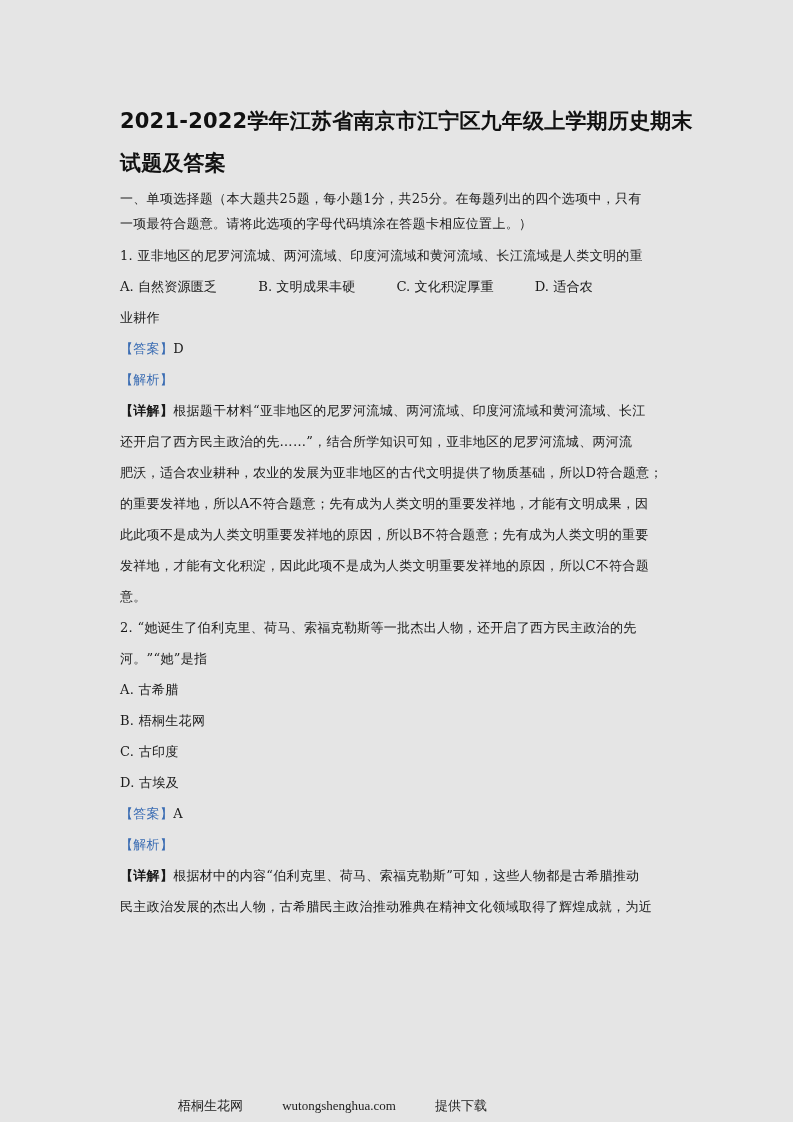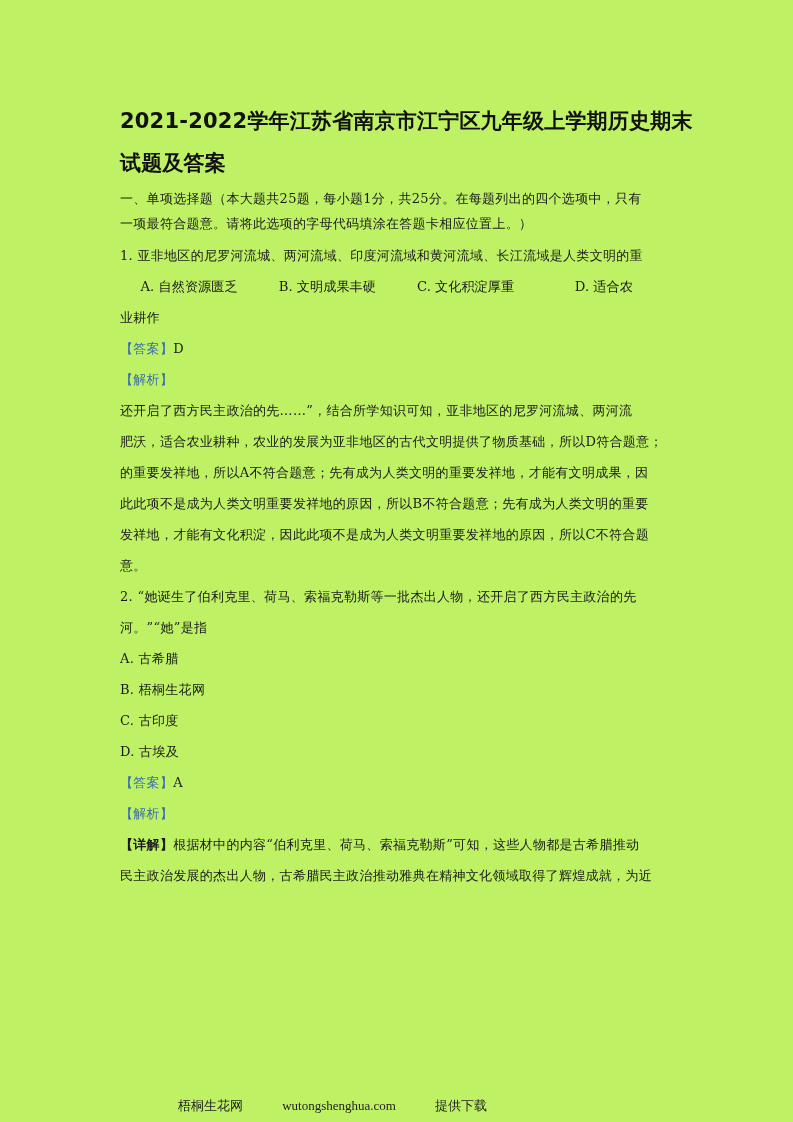--- a/index.html
+++ b/index.html
@@ -13,21 +13,21 @@
     position: relative;
     overflow: hidden;
     font-family: "DejaVu Serif", "Liberation Serif", serif;
     color: #1a1a1a;
   }
   .page {
     position: absolute;
     left: 0; top: 0;
     width: 793px;
     height: 1122px;
-    background: #bef264;
+    background: #e5e5e5;
   }
   .content {
     position: absolute;
     left: 120px;
     top: 100px;
     width: 553px;
   }
   .title {
     font-family: "DejaVu Sans", "Liberation Sans", sans-serif;
     font-weight: bold;
@@ -45,21 +45,20 @@
     white-space: nowrap;
     letter-spacing: 0.3px;
   }
   .intro .p { line-height: 25px; }
   .intro { margin-top: 2px; margin-bottom: 4px; }
   .opts-row {
     display: flex;
     font-size: 13.2px;
     line-height: 31px;
     white-space: nowrap;
-    text-align: center;
   }
   .opts-row .opt { width: 162.5px; }
   .label {
     color: #3a6cb3;
   }
   .bracket-bold {
     font-weight: bold;
   }
   .footer {
     position: absolute;
@@ -98,20 +97,23 @@
         <span class="opt">C. 文化积淀厚重</span>
         <span class="opt">D. 适合农</span>
       </div>
       <p class="p">业耕作</p>
       <p class="p">
         <span class="label">【答案】</span><span>D</span>
       </p>
       <p class="p">
         <span class="label">【解析】</span>
       </p>
+      <p class="p">
+        <span class="bracket-bold">【详解】</span><span>根据题干材料“亚非地区的尼罗河流城、两河流域、印度河流域和黄河流域、长江</span>
+      </p>
       <p class="p">还开启了西方民主政治的先……”，结合所学知识可知，亚非地区的尼罗河流城、两河流</p>
       <p class="p">肥沃，适合农业耕种，农业的发展为亚非地区的古代文明提供了物质基础，所以D符合题意；</p>
       <p class="p">的重要发祥地，所以A不符合题意；先有成为人类文明的重要发祥地，才能有文明成果，因</p>
       <p class="p">此此项不是成为人类文明重要发祥地的原因，所以B不符合题意；先有成为人类文明的重要</p>
       <p class="p">发祥地，才能有文化积淀，因此此项不是成为人类文明重要发祥地的原因，所以C不符合题</p>
       <p class="p">意。</p>
     </div>
 
     <div>
       <p class="p">2. “她诞生了伯利克里、荷马、索福克勒斯等一批杰出人物，还开启了西方民主政治的先</p>

